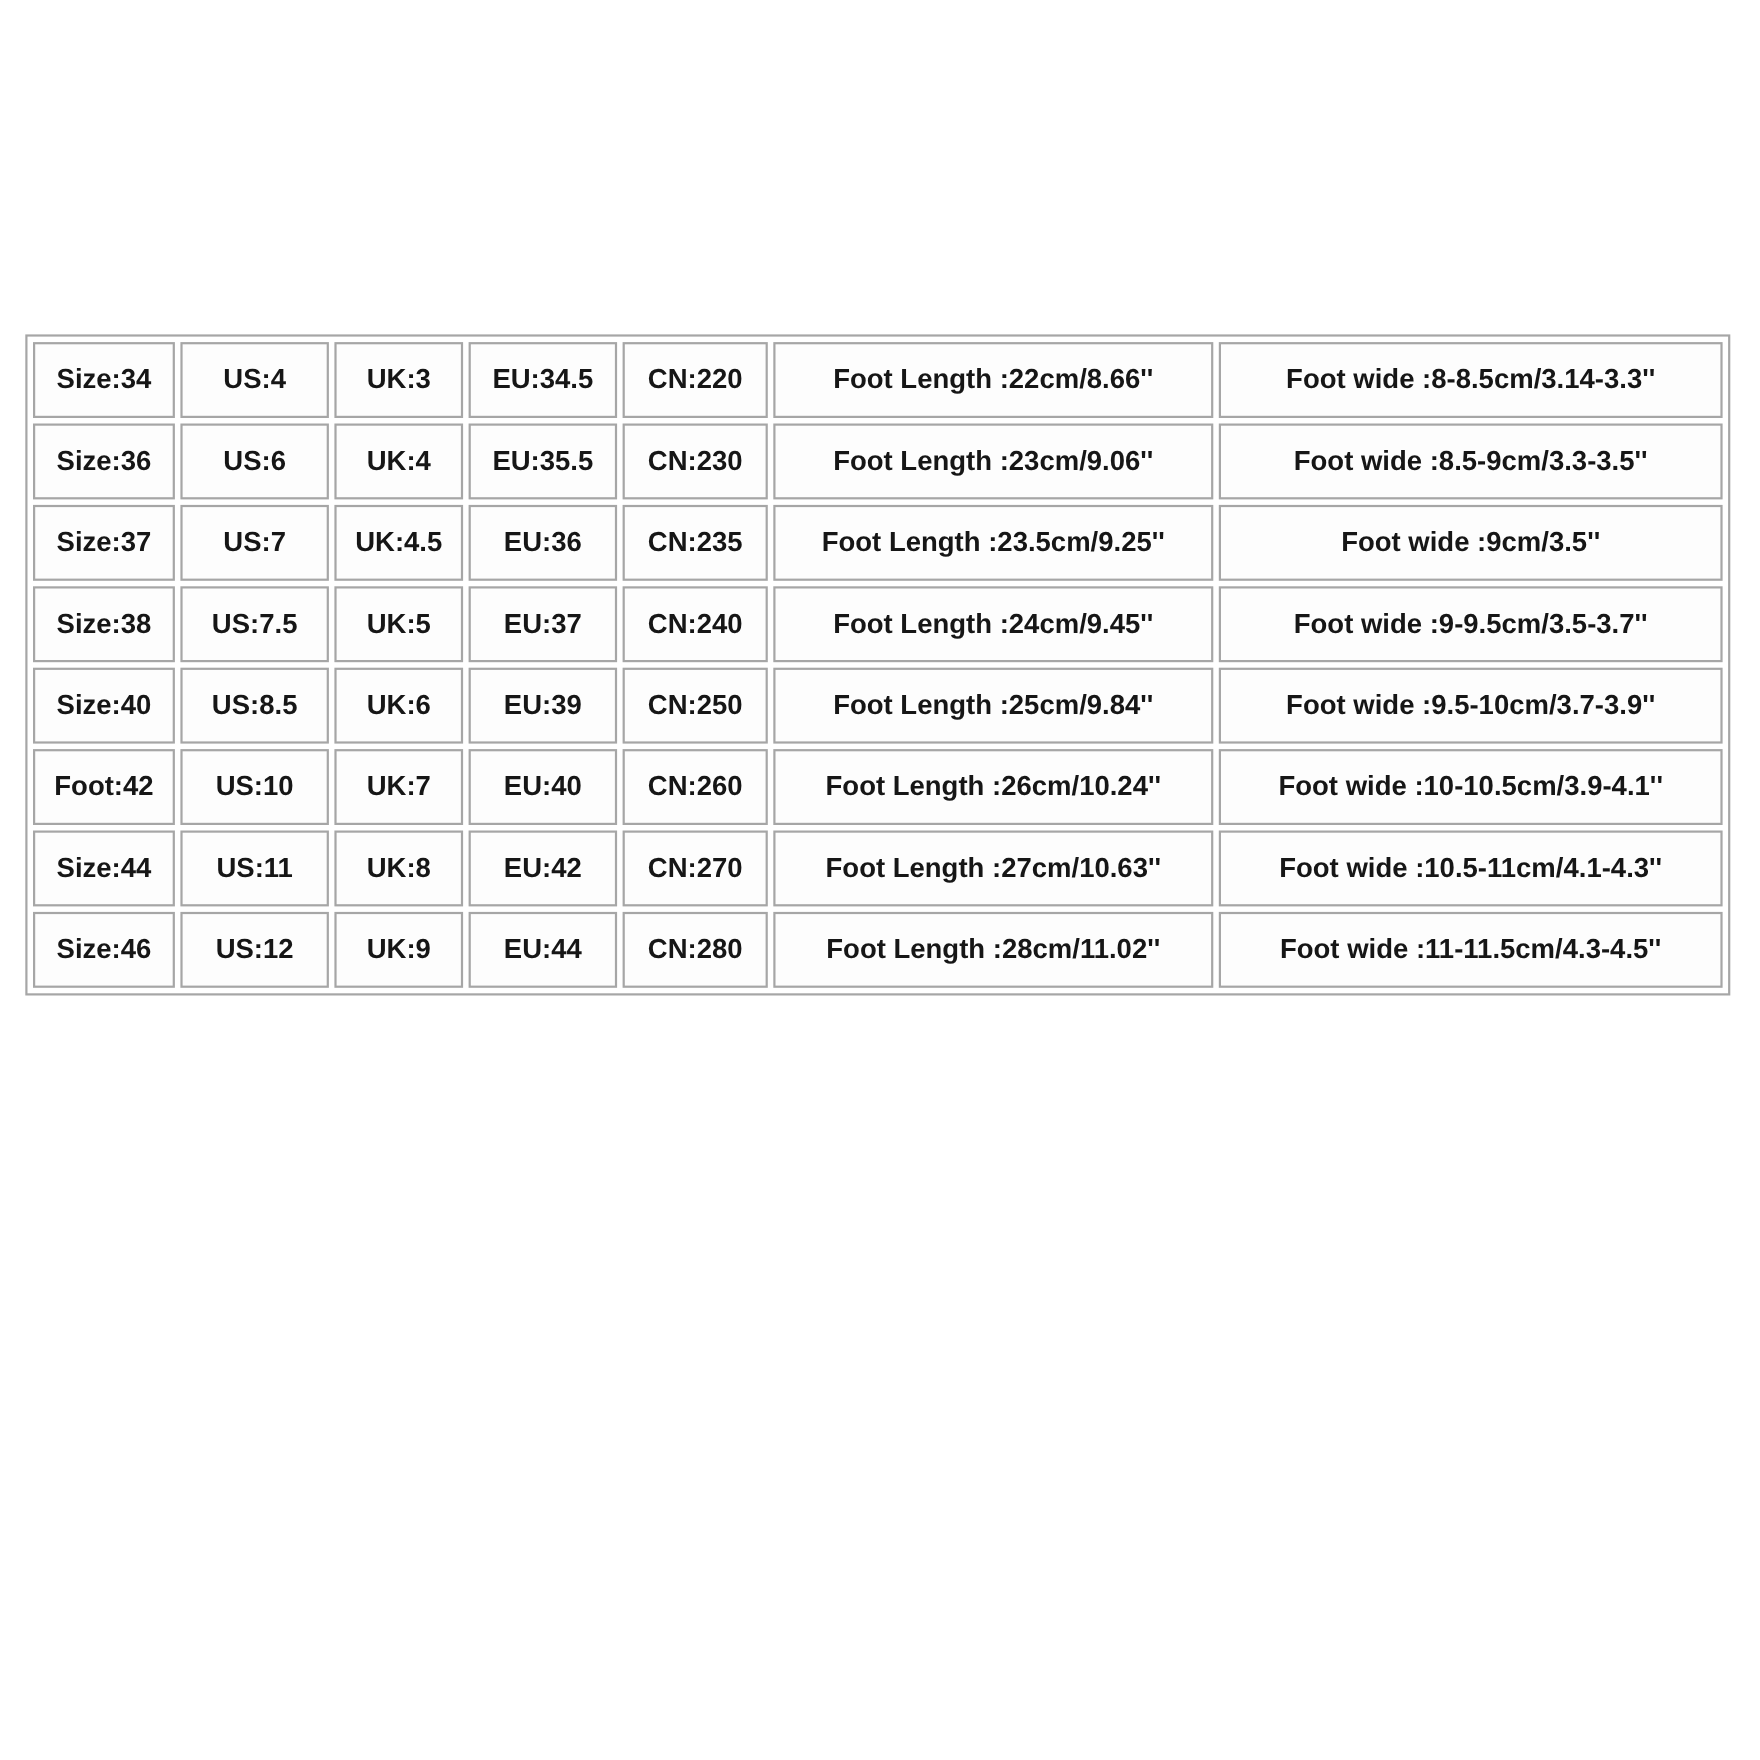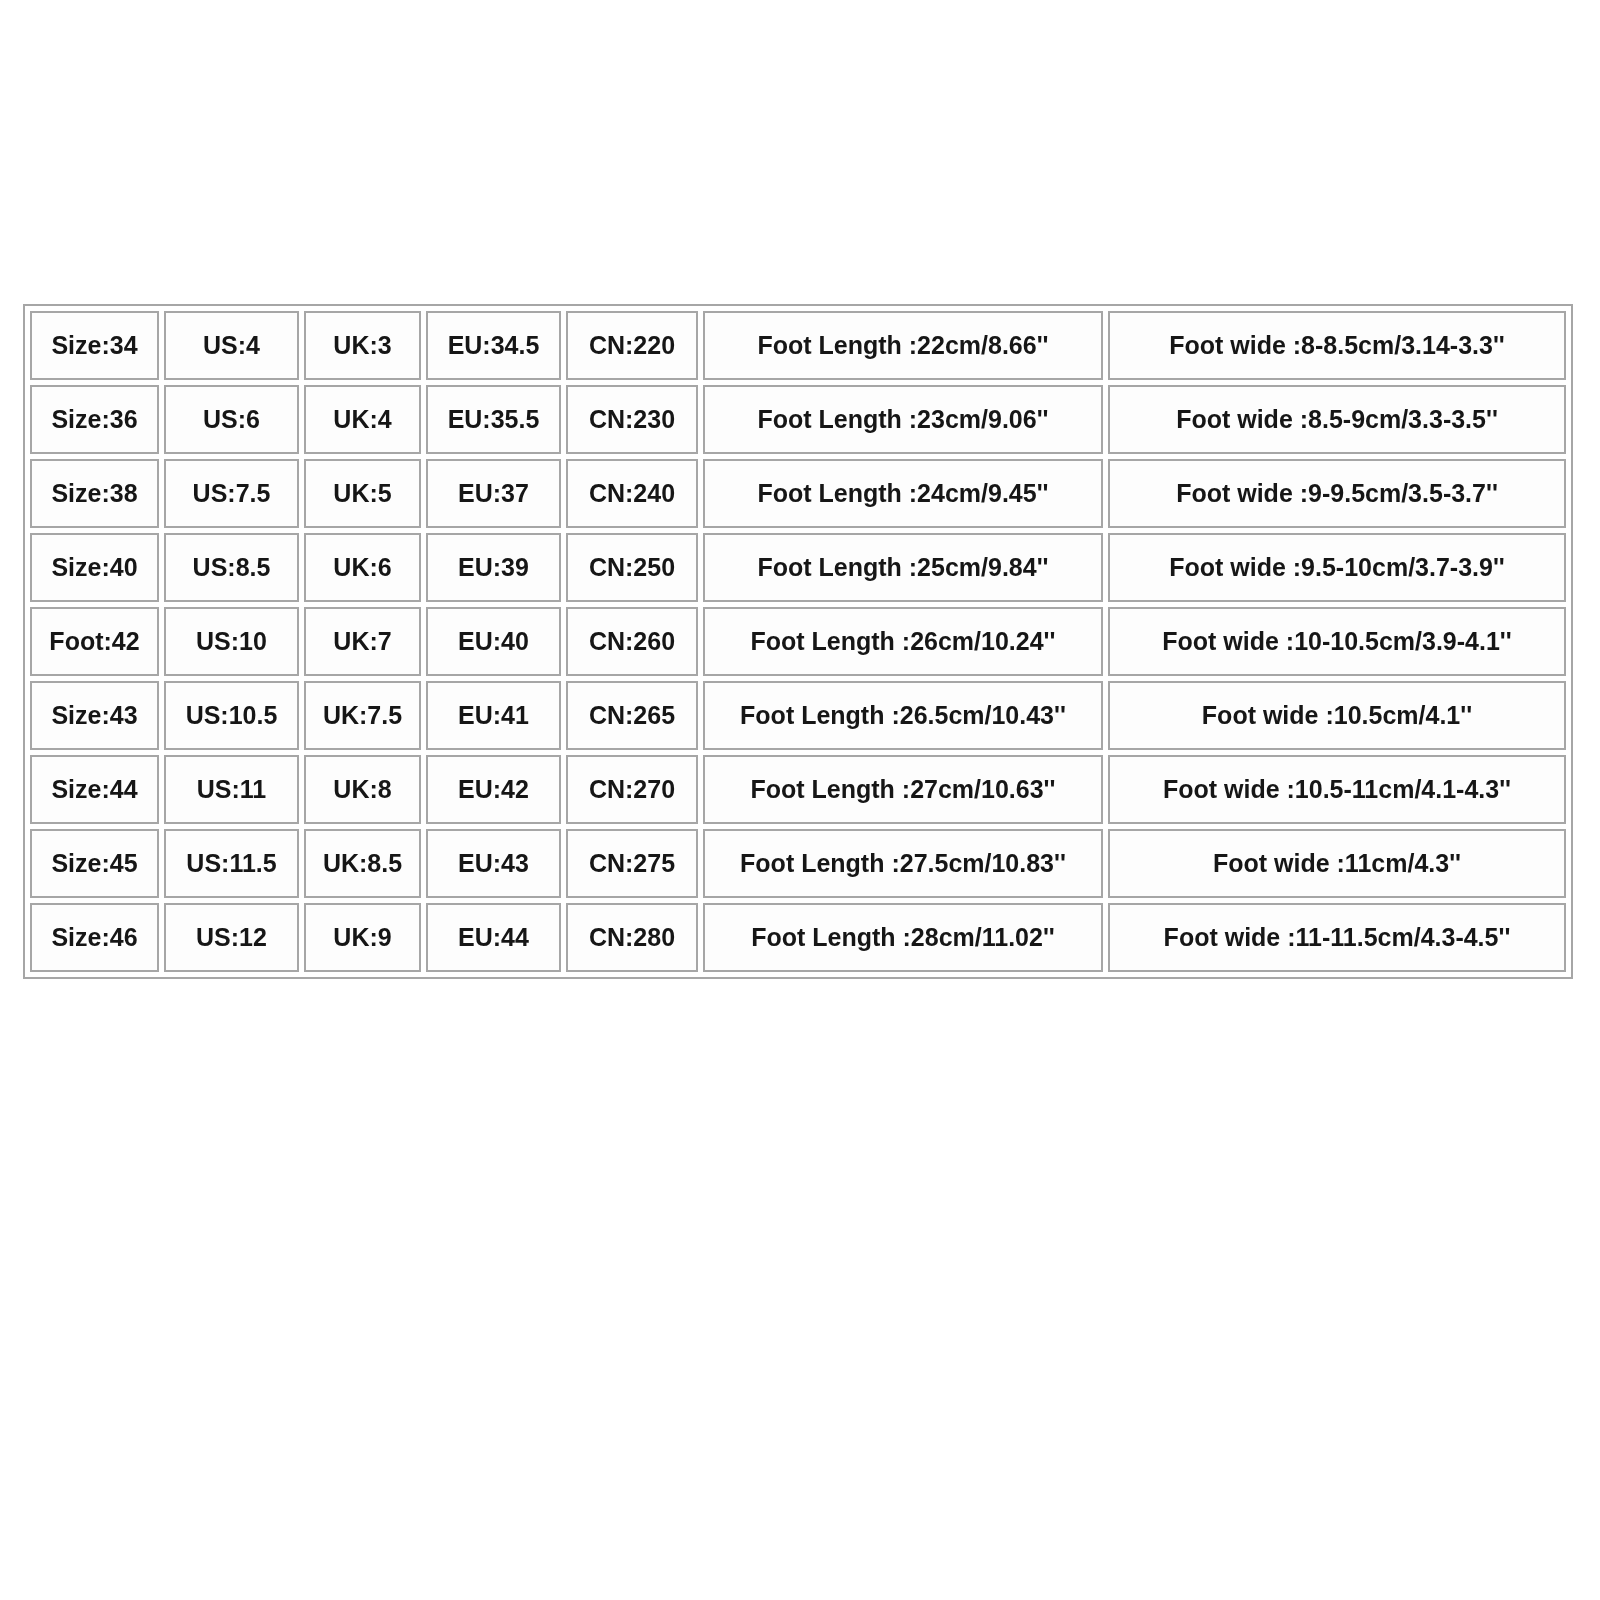--- a/index.html
+++ b/index.html
@@ -71,20 +71,29 @@
           <tr>
             <td>Size:36</td>
             <td>US:6</td>
             <td>UK:4</td>
             <td>EU:35.5</td>
             <td>CN:230</td>
             <td>Foot Length :23cm/9.06''</td>
             <td>Foot wide :8.5-9cm/3.3-3.5''</td>
           </tr>
           <tr>
+            <td>Size:37</td>
+            <td>US:7</td>
+            <td>UK:4.5</td>
+            <td>EU:36</td>
+            <td>CN:235</td>
+            <td>Foot Length :23.5cm/9.25''</td>
+            <td>Foot wide :9cm/3.5''</td>
+          </tr>
+          <tr>
             <td>Size:38</td>
             <td>US:7.5</td>
             <td>UK:5</td>
             <td>EU:37</td>
             <td>CN:240</td>
             <td>Foot Length :24cm/9.45''</td>
             <td>Foot wide :9-9.5cm/3.5-3.7''</td>
           </tr>
           <tr>
             <td>Size:40</td>
@@ -98,45 +107,27 @@
           <tr>
             <td>Foot:42</td>
             <td>US:10</td>
             <td>UK:7</td>
             <td>EU:40</td>
             <td>CN:260</td>
             <td>Foot Length :26cm/10.24''</td>
             <td>Foot wide :10-10.5cm/3.9-4.1''</td>
           </tr>
           <tr>
-            <td>Size:43</td>
-            <td>US:10.5</td>
-            <td>UK:7.5</td>
-            <td>EU:41</td>
-            <td>CN:265</td>
-            <td>Foot Length :26.5cm/10.43''</td>
-            <td>Foot wide :10.5cm/4.1''</td>
-          </tr>
-          <tr>
             <td>Size:44</td>
             <td>US:11</td>
             <td>UK:8</td>
             <td>EU:42</td>
             <td>CN:270</td>
             <td>Foot Length :27cm/10.63''</td>
             <td>Foot wide :10.5-11cm/4.1-4.3''</td>
-          </tr>
-          <tr>
-            <td>Size:45</td>
-            <td>US:11.5</td>
-            <td>UK:8.5</td>
-            <td>EU:43</td>
-            <td>CN:275</td>
-            <td>Foot Length :27.5cm/10.83''</td>
-            <td>Foot wide :11cm/4.3''</td>
           </tr>
           <tr>
             <td>Size:46</td>
             <td>US:12</td>
             <td>UK:9</td>
             <td>EU:44</td>
             <td>CN:280</td>
             <td>Foot Length :28cm/11.02''</td>
             <td>Foot wide :11-11.5cm/4.3-4.5''</td>
           </tr>

